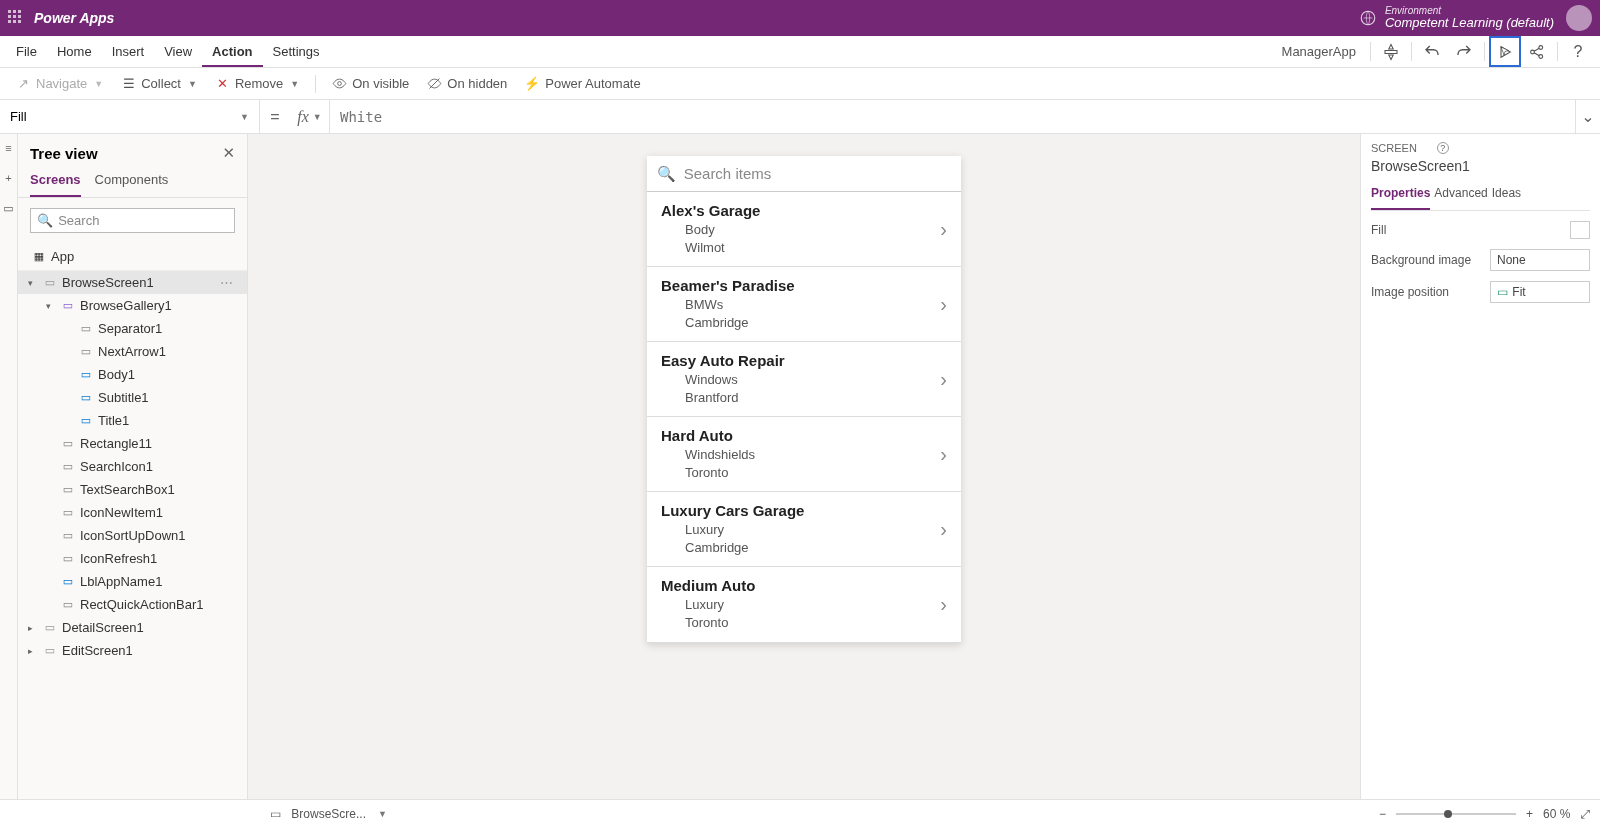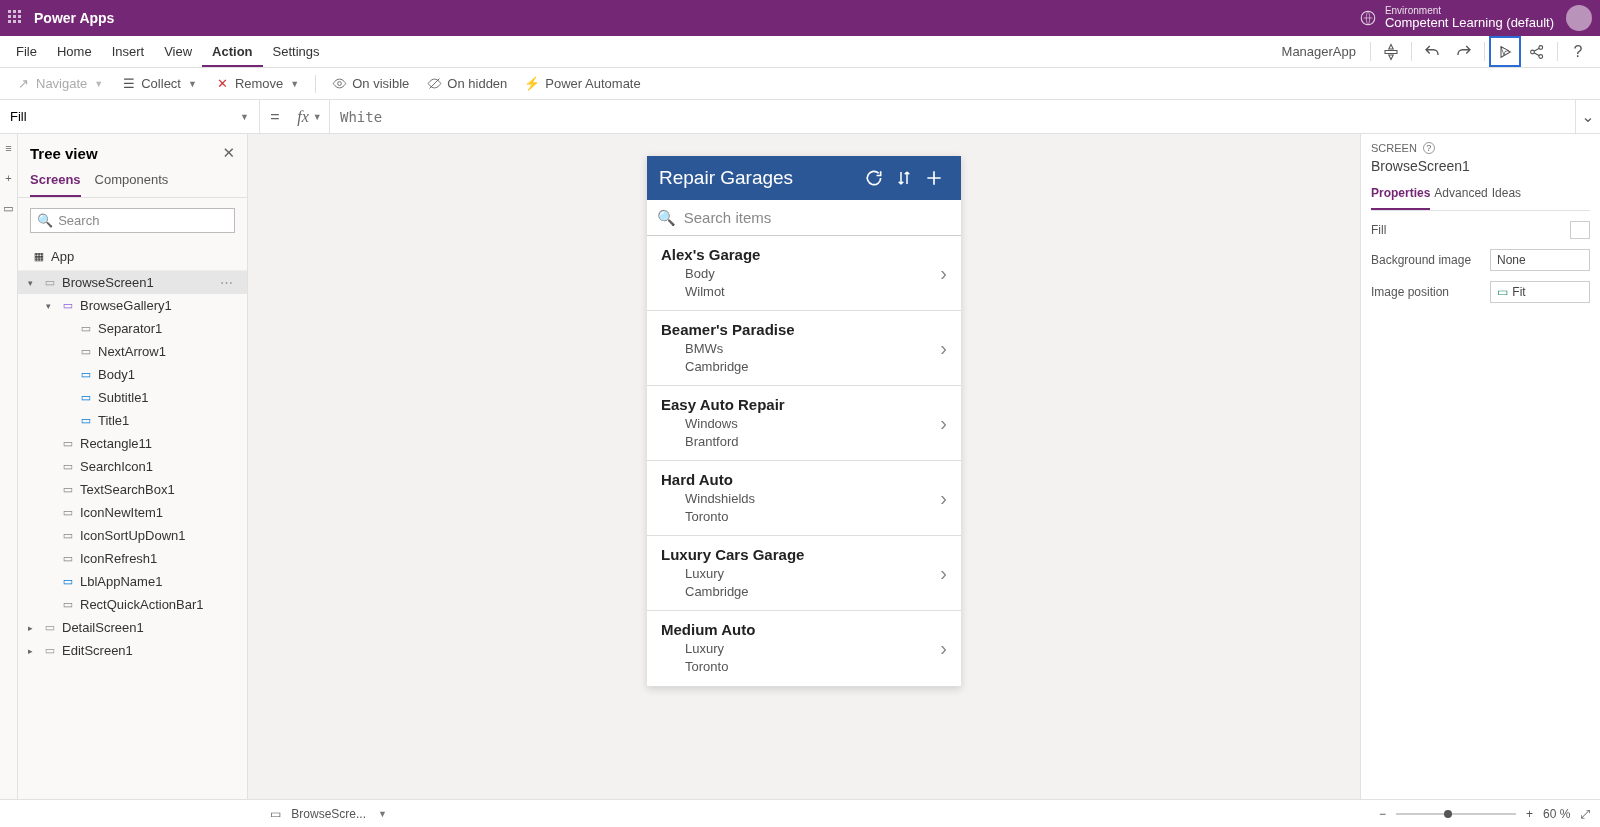--- a/index.html
+++ b/index.html
@@ -3,20 +3,21 @@
 <meta charset="utf-8">
 <style>
 * { margin: 0; padding: 0; box-sizing: border-box; font-family: "Segoe UI", Arial, sans-serif; }
 body { width: 1600px; height: 827px; overflow: hidden; background: #fff; }
 
 
 .top-header {
   height: 36px; background: #742774; color: #fff;
   display: flex; align-items: center; padding: 0 8px;
   font-size: 14px;
+  font-style: italic;
 }
 .waffle-icon { width: 16px; height: 16px; display: grid; grid-template-columns: repeat(3,3px); grid-template-rows: repeat(3,3px); gap: 2px; margin-right: 10px; opacity: 0.7;}
 .waffle-icon span { background: #fff; }
 .top-header .spacer { flex: 1; }
 .env-block { display: flex; align-items: center; gap: 8px; margin-right: 12px;}
 .env-text { display: flex; flex-direction: column; line-height: 1.1;}
 .env-label { font-size: 10px; opacity: 0.85;}
 .env-name { font-size: 13px; }
 .avatar-circle { width: 26px; height: 26px; border-radius: 50%; background: #fff; opacity: 0.5;}
 
@@ -89,21 +90,21 @@
 .hdr-icon { width:30px; display:flex; align-items:center; justify-content:center; font-size:18px;}
 .search-row { height: 36px; border-bottom: 1px solid #ccc; display:flex; align-items:center; padding: 0 10px; gap:8px; color:#888; font-size:15px;}
 .gallery-item { border-bottom:1px solid #ddd; padding: 10px 14px 10px 14px; display:flex; align-items:center;}
 .gi-texts { flex:1; }
 .gi-title { font-weight:600; font-size:15px; color:#222; margin-bottom:2px;}
 .gi-sub { font-size:13px; color:#555; line-height:1.35;margin-left:24px;}
 .gi-arrow { color:#888; font-size:20px;}
 
 
 .props-panel { width: 240px; border-left: 1px solid #e1e1e1; padding: 8px 10px; font-size: 12px; color:#444;}
-.props-sec-label { font-size:11px; color:#666; text-transform:uppercase; display:flex; align-items:center; gap:6px;}
+.props-sec-label { font-size:11px; color:#666; text-transform:uppercase; display:flex; align-items:center; gap:20px;}
 .props-screen-name { font-size:14px; margin: 4px 0 8px;}
 .props-tabs { display:flex; gap:4px; border-bottom:1px solid #e1e1e1; margin-bottom:10px;}
 .props-tab { padding: 4px 0 8px; font-size:12px; color:#555;}
 .props-tab.active { color:#742774; font-weight:600; border-bottom:2px solid #742774;}
 .prop-row { display:flex; align-items:center; margin-bottom:10px; font-size:12px;}
 .prop-row .pl { flex:1; color:#555;}
 .prop-row .pv { width:100px; border:1px solid #ccc; padding:3px 6px; font-size:12px; display:flex; align-items:center; gap:4px;}
 .fill-swatch { width:20px; height:18px; border:1px solid #ccc; background:#fff; margin-left:auto;}
 
 
@@ -354,38 +355,20 @@
         <div class="tree-node" style="padding-left: 10px;">
           <span class="tw" style="width:10px;color:#666;font-size:9px;">▸</span>
           <span class="tree-icon" style="color:#999;">▭</span>
           <span>EditScreen1</span>
         </div>
       </div>
   </div>
 
   <div class="canvas-area">
     <div class="phone-frame">
-      <div class="app-header">
-        <div class="app-header-title">Repair Garages</div>
-        <div class="hdr-icon">
-          <svg width="20" height="20" viewBox="0 0 24 24">
-              <path d="M20 12a8 8 0 11-2.34-5.66M20 4v5h-5" fill="none" stroke="#fff" stroke-width="2"></path>
-            </svg>
-        </div>
-        <div class="hdr-icon">
-          <svg width="18" height="18" viewBox="0 0 24 24">
-              <path d="M8 4v16m0 0l-3-3m3 3l3-3M16 20V4m0 0l-3 3m3-3l3 3" fill="none" stroke="#fff" stroke-width="2"></path>
-            </svg>
-        </div>
-        <div class="hdr-icon">
-          <svg width="20" height="20" viewBox="0 0 24 24">
-              <path d="M12 4v16M4 12h16" stroke="#fff" stroke-width="2"></path>
-            </svg>
-        </div>
-      </div>
       <div class="search-row">
         <span>🔍</span>
         <span>Search items</span>
       </div>
       <div id="gallery-list">
           <div class="gallery-item">
             <div class="gi-texts">
               <div class="gi-title">Alex's Garage</div>
               <div class="gi-sub">Body</div>
               <div class="gi-sub">Wilmot</div>

